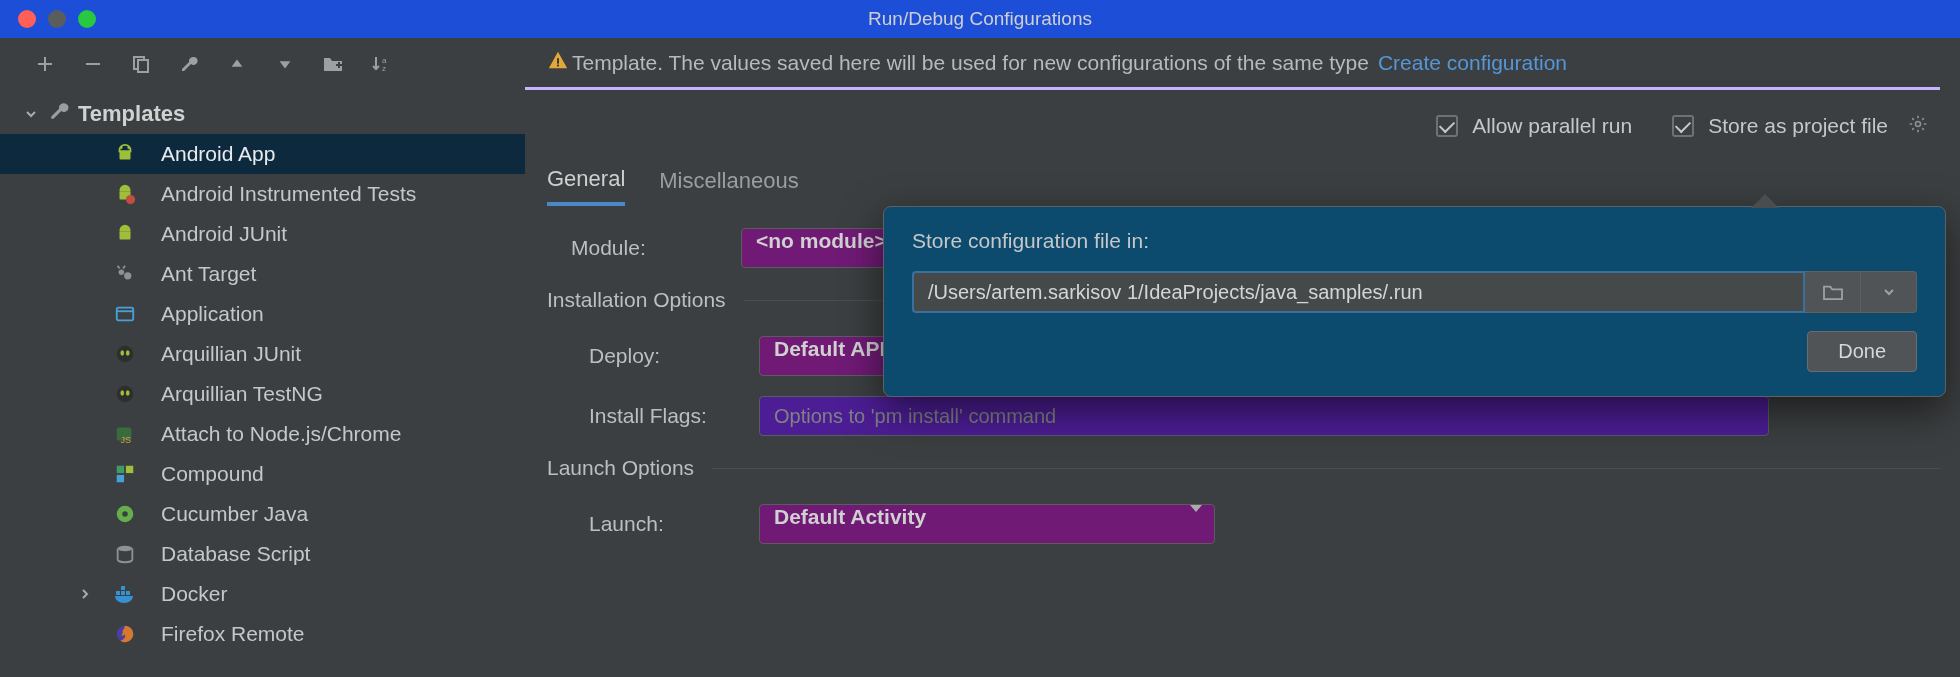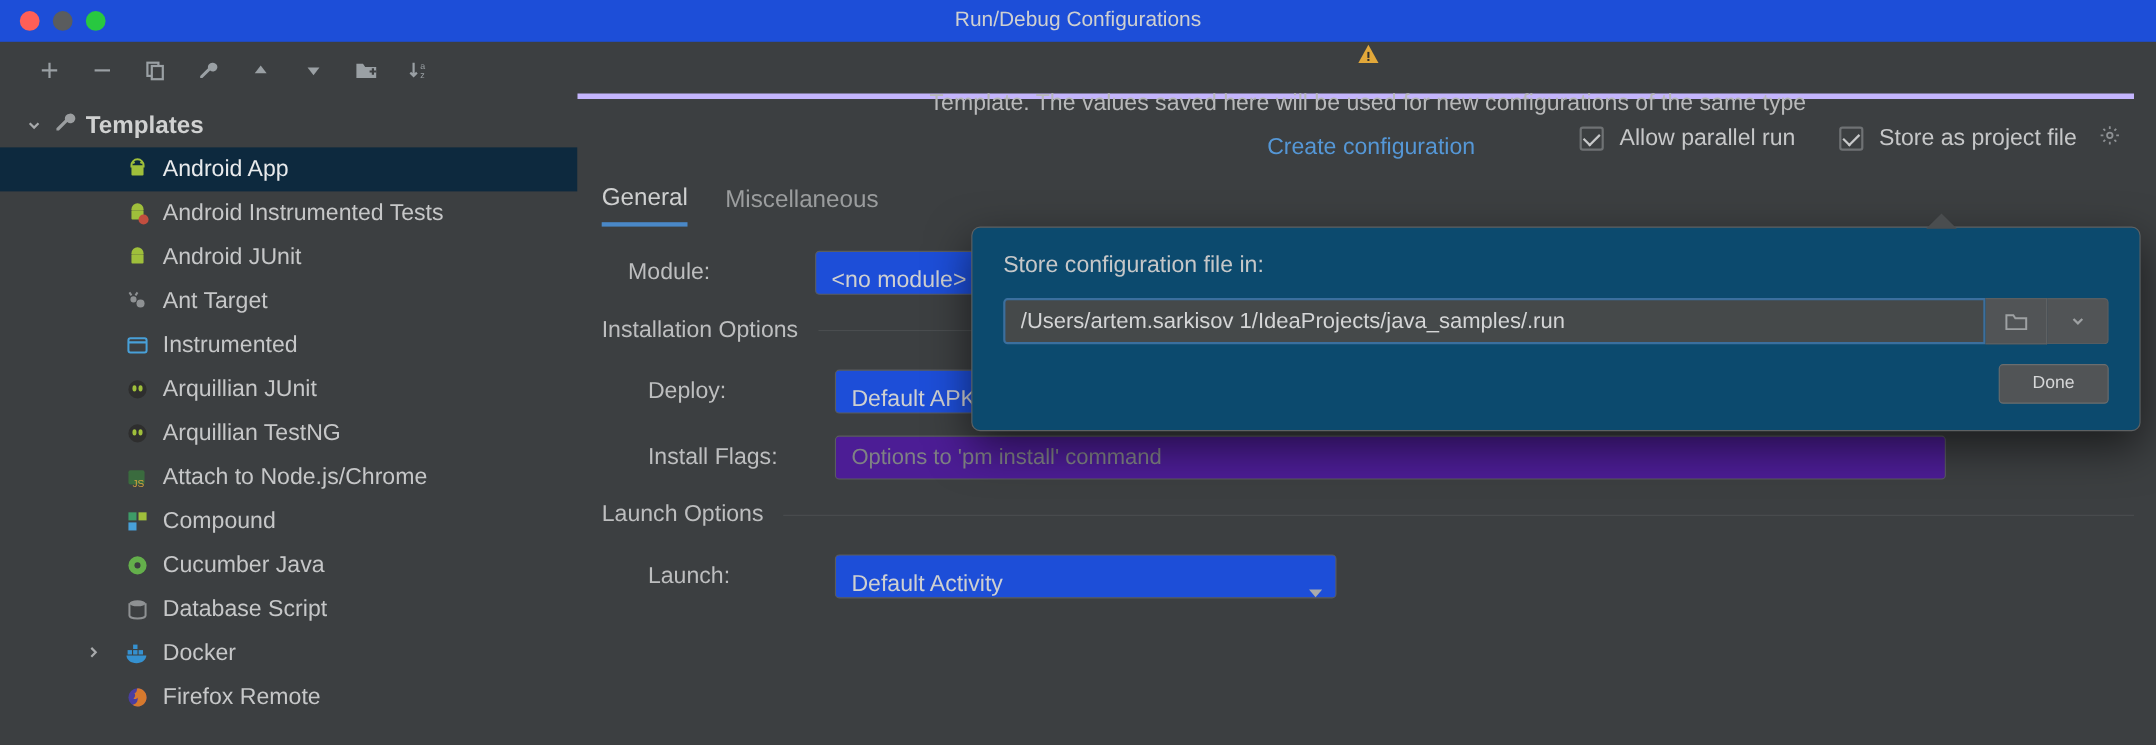--- a/index.html
+++ b/index.html
@@ -82,21 +82,21 @@
   color: #a8aaac;
 }
 .tree-group-header .wrench { color: #9b9ea0; }
 .tree-item {
   display: flex;
   align-items: center;
   height: 40px;
   padding-left: 112px;
   font-size: 21px;
   color: #c6c7c8;
-  gap: 10px;
+  gap: 23px;
   position: relative;
 }
 .tree-item.selected {
   background: #0d293e;
   color: #e8eaec;
 }
 .tree-item .parent-chev {
   position: absolute;
   left: 78px;
   color: #a8aaac;
@@ -111,25 +111,24 @@
   flex: 1;
   display: flex;
   flex-direction: column;
   padding-right: 20px;
   position: relative;
 }
 .banner {
   height: 52px;
   display: flex;
   align-items: center;
-  gap: 16px;
+  gap: 3px;
   padding-left: 22px;
-  border-bottom: 5px solid #c4b5fd;
+  border-bottom: 3px solid #c4b5fd;
   font-size: 21px;
-  flex-direction: column;
 }
 .banner .warn-icon { color: #e2a83a; }
 .banner-text { color: #b8b9ba; }
 .banner-link { color: #5597d6; cursor: pointer; margin-left: 6px; }
 
 .top-controls {
   display: flex;
   justify-content: flex-end;
   align-items: center;
   gap: 40px;
@@ -179,30 +178,31 @@
 }
 .form-row {
   display: flex;
   align-items: center;
   margin-bottom: 20px;
   gap: 22px;
 }
 .form-label { width: 148px; color: #bdbebf; text-align: left; margin-left: 24px; }
 .form-label.indent { margin-left: 42px; width: 148px; }
 .select {
-  background: #1d4ed8;
+  background: #701a75;
   border: 1px solid #5a5d5f;
   border-radius: 4px;
   height: 40px;
   display: flex;
-  align-items: flex-end;
+  align-items: flex-start;
   padding: 0 14px;
   color: #cfd0d0;
   position: relative;
   min-width: 220px;
+  font-weight: bold;
 }
 .select .caret {
   position: absolute; right: 12px;
   width: 0; height: 0;
   border-left: 6px solid transparent;
   border-right: 6px solid transparent;
   border-top: 7px solid #a9abac;
 }
 .text-input {
   background: #4c1d95;
@@ -284,21 +284,21 @@
   color: #9ea1a3;
 }
 .popover-btn-segment.last { border-radius: 0 4px 4px 0; }
 .popover-footer { display: flex; justify-content: flex-end; }
 .done-btn {
   background: #515456;
   border: 1px solid #6a6d6f;
   border-radius: 4px;
   color: #d6d7d8;
   padding: 8px 30px;
-  font-size: 16px;
+  font-size: 20px;
   cursor: pointer;
 }
 
 
 .ic-android svg { fill: #9fbf3b; }
 .ic-ant svg { fill: #8e9193; }
 .ic-app svg { stroke: #48a0d8; fill: none; }
 .ic-alien svg { fill: #9fbf3b; }
 .ic-node svg { fill: #d6a23e; }
 .ic-compound svg { fill: #3e9b67; }
@@ -424,21 +424,21 @@
           </span>
         <span>Ant Target</span>
       </div>
       <div class="tree-item">
         <span class="ic ic-app">
             <svg width="22" height="22" viewBox="0 0 24 24">
               <rect x="3" y="5" width="18" height="14" rx="2" stroke-width="2"></rect>
               <line x1="3" y1="9" x2="21" y2="9" stroke="#48a0d8" stroke-width="2"></line>
             </svg>
           </span>
-        <span>Instrumented</span>
+        <span>Application</span>
       </div>
       <div class="tree-item">
         <span class="ic ic-alien">
             <svg width="22" height="22" viewBox="0 0 24 24">
               <circle cx="12" cy="12" r="9" fill="#2e2e2e"></circle>
               <ellipse cx="9" cy="11" rx="2" ry="3" fill="#9fbf3b"></ellipse>
               <ellipse cx="15" cy="11" rx="2" ry="3" fill="#9fbf3b"></ellipse>
             </svg>
           </span>
         <span>Arquillian JUnit</span>

